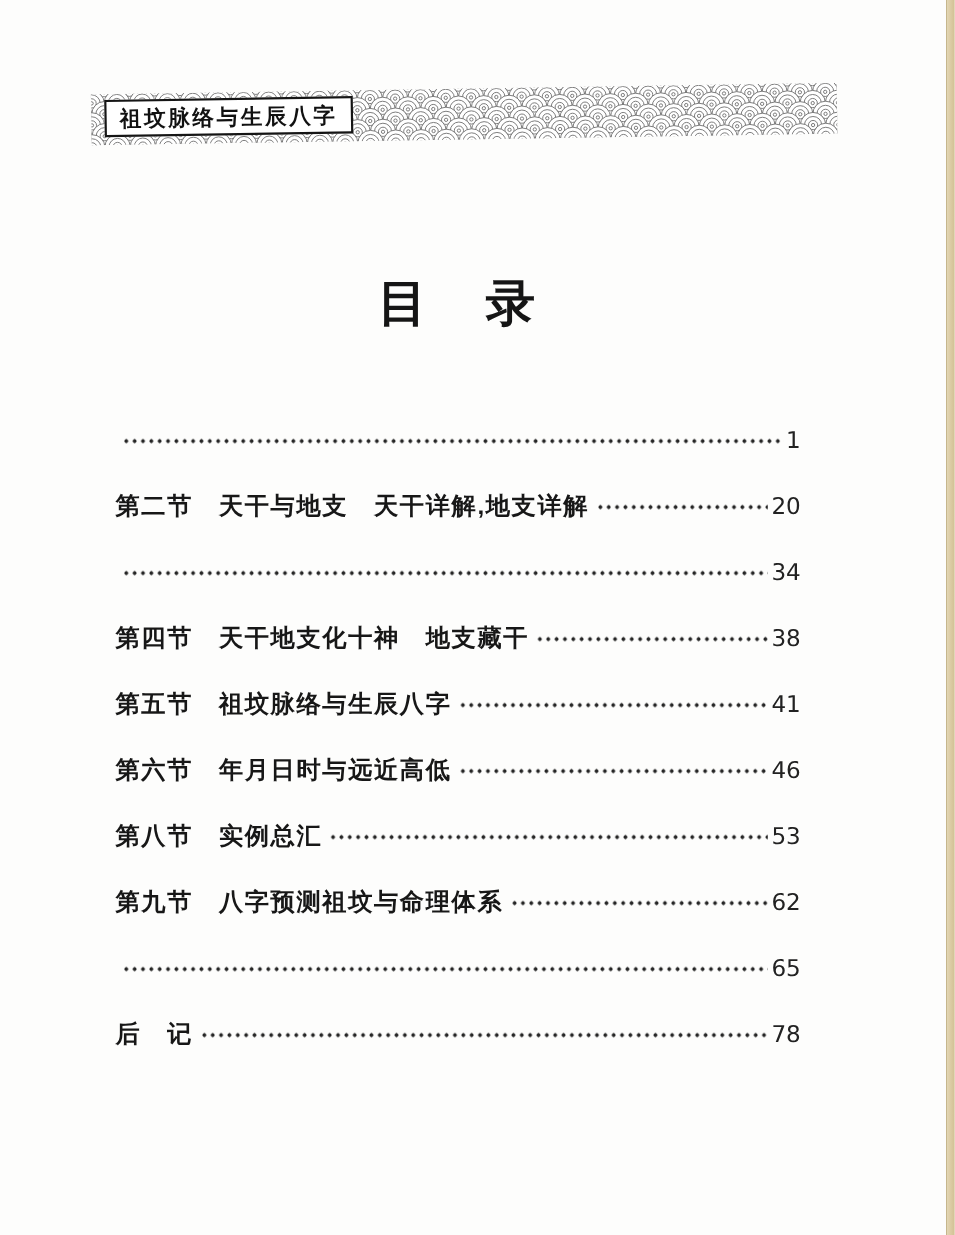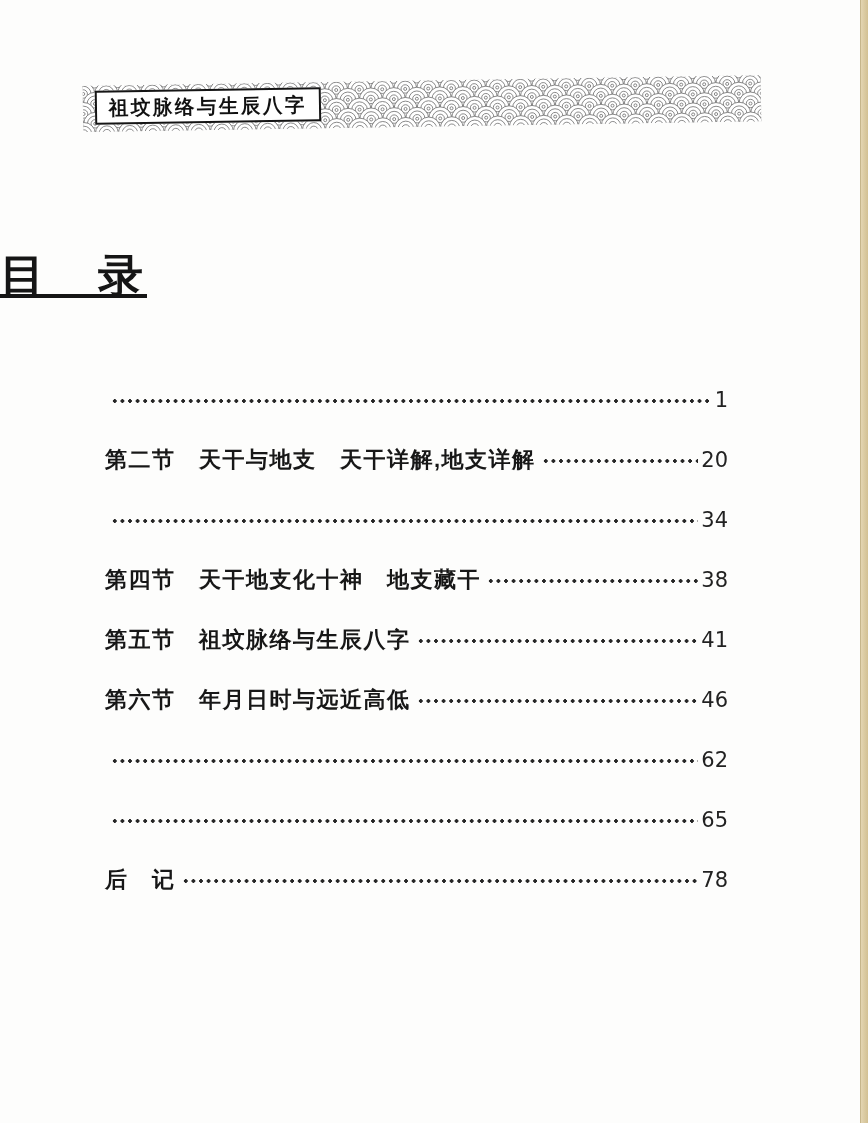--- a/index.html
+++ b/index.html
@@ -29,24 +29,23 @@
     border:2.5px solid #151515;
     box-sizing:border-box;
   }
   .book-title-box .t{
     font-size:19.5px;font-weight:bold;letter-spacing:2.5px;
     white-space:nowrap;color:#111;
   }
   
   .toc-title{
     position:absolute;left:0;right:34px;top:246px;
-    text-align:left;
+    text-align:center;
     font-size:45px;font-weight:bold;letter-spacing:4px;
     color:#151515;
-    text-decoration:underline;
   }
   
   .toc{
     position:absolute;left:105px;right:140px;top:370px;
   }
   .toc-row{
     display:flex;align-items:center;height:60px;
   }
   .toc-label{
     font-size:22px;font-weight:bold;letter-spacing:1.5px;
@@ -871,20 +870,26 @@
     <span class="toc-label">第五节　祖坟脉络与生辰八字</span>
     <span class="leader"></span>
     <span class="toc-page">41</span>
   </div>
   <div class="toc-row">
     <span class="toc-label">第六节　年月日时与远近高低</span>
     <span class="leader"></span>
     <span class="toc-page">46</span>
   </div>
   <div class="toc-row">
+    <span class="toc-label">第八节　实例总汇</span>
+    <span class="leader"></span>
+    <span class="toc-page">53</span>
+  </div>
+  <div class="toc-row">
+    <span class="toc-label">第九节　八字预测祖坟与命理体系</span>
     <span class="leader"></span>
     <span class="toc-page">62</span>
   </div>
   <div class="toc-row">
     <span class="leader"></span>
     <span class="toc-page">65</span>
   </div>
   <div class="toc-row">
     <span class="toc-label">后　记</span>
     <span class="leader"></span>

